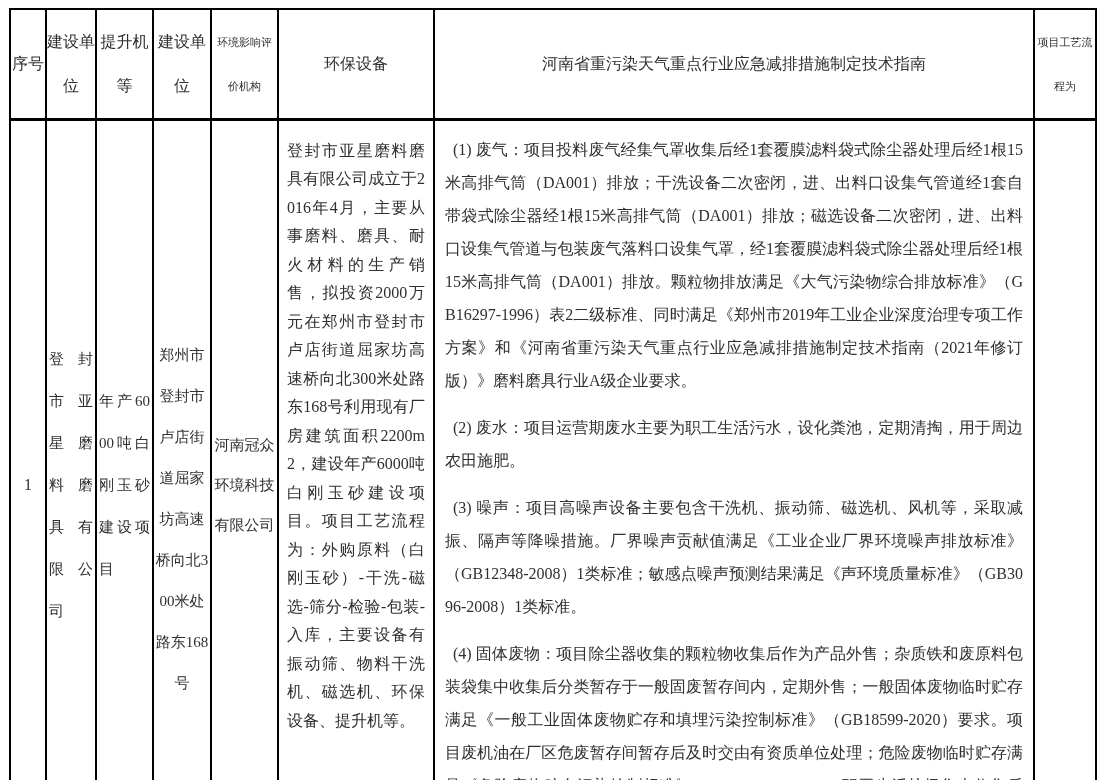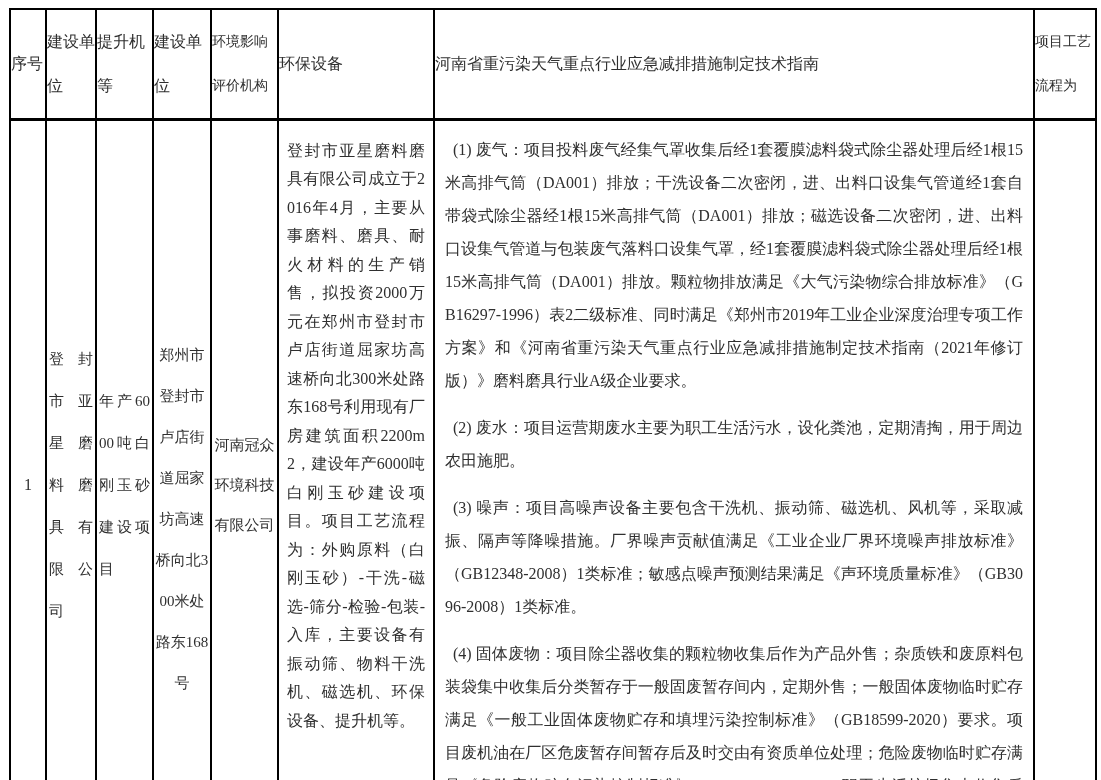--- a/index.html
+++ b/index.html
@@ -28,26 +28,26 @@
     border: 2px solid #000000;
     box-sizing: border-box;
     overflow: hidden;
   }
   .notice thead tr { height: 110px; }
   .notice tbody tr { height: 655px; }
   .notice th {
     font-weight: normal;
     font-size: 16px;
     line-height: 44px;
-    text-align: left;
+    text-align: center;
     vertical-align: middle;
     padding: 0;
     border-bottom-width: 3px;
   }
-  th.th-narrow { font-size: 14px; }
+  th.th-narrow { font-size: 11px; }
   .c-seq {
     text-align: center;
     vertical-align: middle;
     font-size: 16px;
     padding: 0;
   }
   .c-unit, .c-name {
     text-align: justify;
     text-justify: inter-character;
     word-break: break-all;

